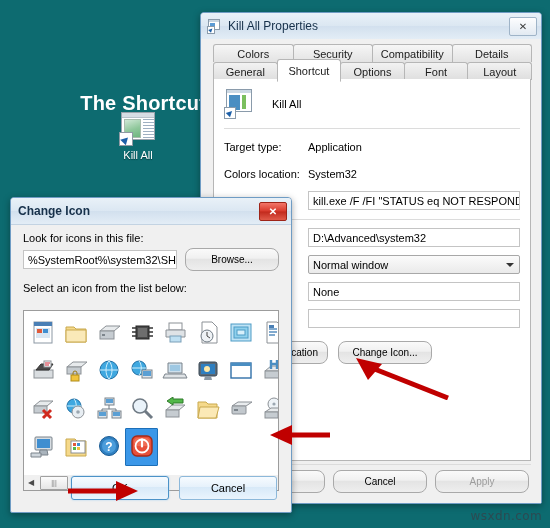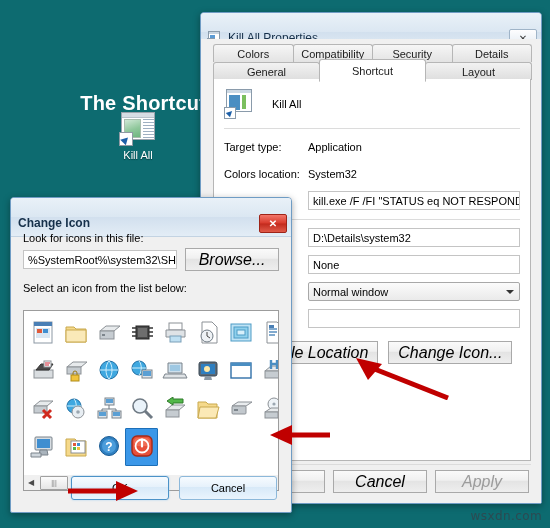--- a/index.html
+++ b/index.html
@@ -28,21 +28,21 @@
 
   
   .win7{
     position:absolute;background:#f0f0f0;
     border:1px solid #6f9cc4;border-radius:4px 4px 2px 2px;
     box-shadow:0 2px 7px rgba(0,0,0,.35);
   }
   .win7-title{
     height:26px;background:linear-gradient(to bottom,#e9f1f8 0%,#dbe7f2 50%,#d2e0ee 51%,#e3edf6 100%);
     border-radius:3px 3px 0 0;border-bottom:1px solid #c3d3e2;
-    display:flex;align-items:center;padding:12px 4px 0 7px;
+    display:flex;align-items:center;padding:0 4px 0 7px;
   }
   .win7-title .t-text{font-size:12px;color:#16304a;flex:1;white-space:nowrap;}
   .title-ico{width:14px;height:14px;margin-right:6px;position:relative;flex:none;}
   .title-ico .w{position:absolute;left:0;top:0;width:12px;height:11px;background:#fff;border:1px solid #8a9bab;box-sizing:border-box;}
   .title-ico .w:before{content:"";position:absolute;left:0;top:0;right:0;height:2px;background:#c8d5e1;}
   .title-ico .w:after{content:"";position:absolute;left:1px;top:3px;width:5px;height:6px;background:#5b9bd5;}
   .title-ico .a{position:absolute;left:-1px;bottom:-1px;width:8px;height:8px;background:#fff;border:1px solid #8a9bab;box-sizing:border-box;}
   .title-ico .a:after{content:"";position:absolute;left:1px;top:1px;width:0;height:0;border-left:4px solid #1c5fa8;border-top:2px solid transparent;border-bottom:2px solid transparent;transform:rotate(-45deg);}
 
   .btn-close{
@@ -101,22 +101,22 @@
     border:1px solid #a8a8a8;border-radius:2px;
     display:flex;align-items:center;padding:0 4px;font-size:11px;box-sizing:border-box;
     position:relative;
   }
   .fcombo .caret{position:absolute;right:5px;top:7px;width:0;height:0;
     border-left:4px solid transparent;border-right:4px solid transparent;border-top:4px solid #333;}
   .btnrow{display:flex;gap:10px;margin:13px 10px 0 10px;}
   .gbtn{
     height:21px;min-width:74px;padding:0 9px;
     background:linear-gradient(to bottom,#fafafa 0%,#f0f0f0 45%,#e3e3e3 46%,#eeeeee 100%);
-    border:1px solid #a9a9a9;border-radius:0;
-    display:flex;align-items:center;justify-content:center;font-size:16px;cursor:default;font-style:italic;
+    border:1px solid #a9a9a9;border-radius:8px;
+    display:flex;align-items:center;justify-content:center;font-size:10px;cursor:default;
   }
   .gbtn.disabled{color:#9c9c9c;}
   .dlg-footer{position:absolute;right:12px;bottom:10px;display:flex;gap:8px;}
   .props-footsep{position:absolute;left:12px;right:10px;bottom:38px;height:1px;background:#dcdcdc;}
 
   
   #chicon{left:10px;top:197px;width:280px;height:314px;}
   #chicon .body{position:absolute;left:0;top:26px;right:0;bottom:0;padding:0;}
   .ci-label{margin:8px 0 4px 12px;font-size:11px;}
   .ci-filerow{display:flex;align-items:center;margin:0 12px;gap:8px;}
@@ -182,27 +182,29 @@
         <span class="a"></span>
     </span>
     <span class="t-text">Kill All  Properties</span>
     <span class="btn-close">✕</span>
   </div>
 
   <div class="body">
     <div class="tabstrip">
       <div class="tabrow top">
         <div class="tab">Colors</div>
+        <div class="tab">Security</div>
         <div class="tab">Compatibility</div>
-        <div class="tab">Security</div>
         <div class="tab">Details</div>
       </div>
       <div class="tabrow bottom">
         <div class="tab">General</div>
         <div class="tab active">Shortcut</div>
+        <div class="tab">Options</div>
+        <div class="tab">Font</div>
         <div class="tab">Layout</div>
       </div>
     </div>
 
     <div class="panel">
       <div class="hdr-row">
         <span class="hdr-ico">
           <span class="w">
               <span class="b"></span>
               <span class="g"></span>
@@ -223,32 +225,32 @@
       </div>
       <div class="frow">
         <span class="flabel">Target:</span>
         <span class="finput">kill.exe /F /FI "STATUS eq NOT RESPONDING"</span>
       </div>
 
       <div class="sep"></div>
 
       <div class="frow">
         <span class="flabel"></span>
-        <span class="finput">D:\Details\system32</span>
-      </div>
-      <div class="frow">
-        <span class="flabel"></span>
-        <span class="finput">None</span>
+        <span class="finput">D:\Advanced\system32</span>
       </div>
       <div class="frow">
         <span class="flabel"></span>
         <span class="fcombo">
           <span>Normal window</span>
           <span class="caret"></span>
         </span>
+      </div>
+      <div class="frow">
+        <span class="flabel"></span>
+        <span class="finput">None</span>
       </div>
       <div class="frow">
         <span class="flabel"></span>
         <span class="finput"></span>
       </div>
 
       <div class="btnrow">
         <div class="gbtn">Open File Location</div>
         <div class="gbtn">Change Icon...</div>
       </div>

